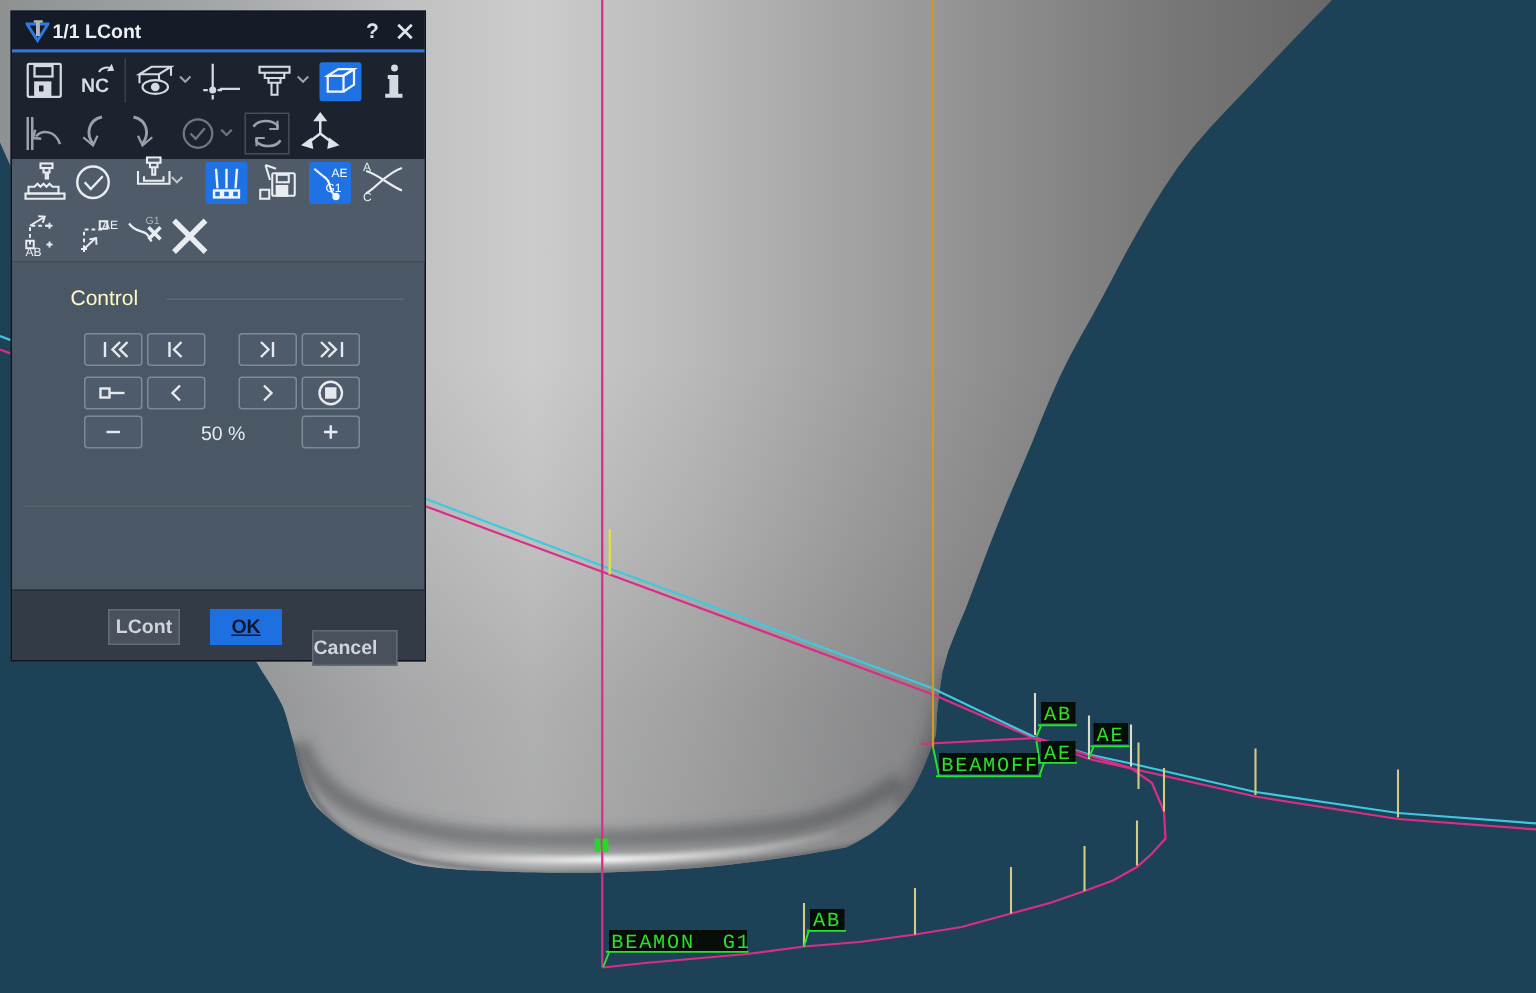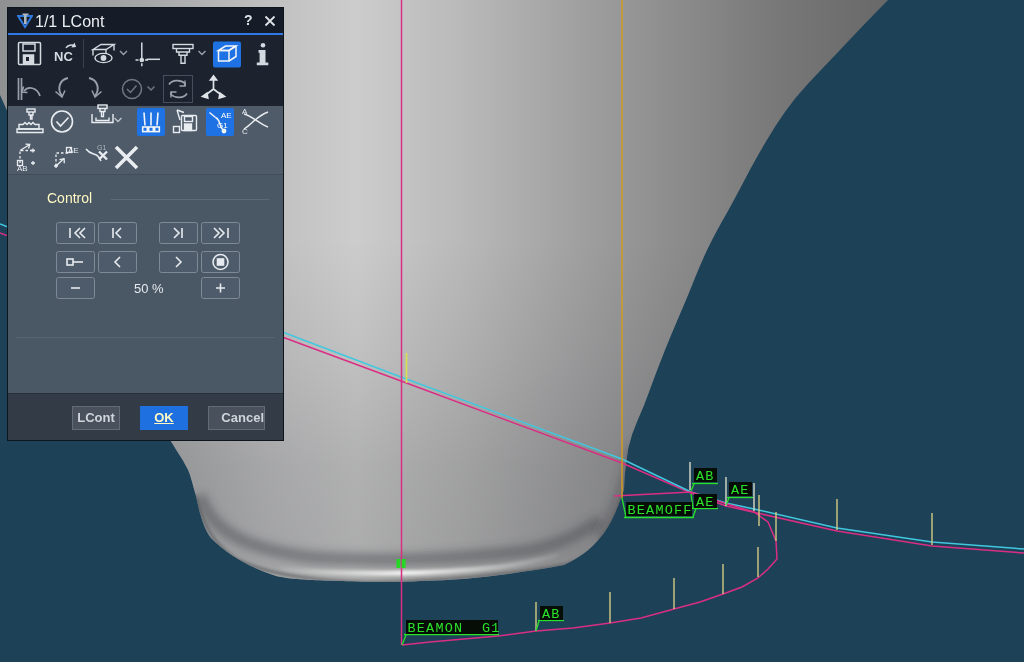--- a/index.html
+++ b/index.html
@@ -123,21 +123,21 @@
   <div class="abs" style="left:0;top:25px;width:275px;height:2px;background:#2e78e8;"></div>
   <div class="abs" style="left:0;top:27px;width:275px;height:71px;background:#1c232e;"></div>
   <div class="abs" style="left:0;top:98px;width:275px;height:69px;background:#4f5b69;border-bottom:1px solid #424d59;box-sizing:border-box;"></div>
   <div class="abs" style="left:0;top:385px;width:275px;height:47px;background:#333c46;border-top:1px solid #272f38;box-sizing:border-box;"></div>
 
   <svg class="abs" style="left:9px;top:5px;" width="16" height="16" viewBox="0 0 16 16">
     <path d="M1,3 L15,3 L8,14 Z" fill="none" stroke="#2f7ae0" stroke-width="2"></path>
     <rect x="7" y="1" width="2.6" height="10" fill="#aeb6bf"></rect>
     <rect x="5.5" y="0.5" width="6" height="1.6" fill="#aeb6bf"></rect>
   </svg>
-  <div class="abs" style="left:27px;top:5px;font-size:16px;font-weight:normal;color:#eceef1;">1/1 LCont</div>
+  <div class="abs" style="left:27px;top:5px;font-size:13px;font-weight:bold;color:#eceef1;">1/1 LCont</div>
   <div class="abs" style="left:236px;top:4px;font-size:14px;font-weight:bold;color:#dfe3e8;">?</div>
   <svg class="abs" style="left:256px;top:7px;" width="12" height="12" viewBox="0 0 12 12">
       <path d="M1.5,1.5 L10.5,10.5 M10.5,1.5 L1.5,10.5" stroke="#dfe3e8" stroke-width="1.8"></path>
     </svg>
 
   <svg class="abs" style="left:0;top:0;" width="275" height="432" viewBox="0 0 275 432">
 
     <g stroke="#d5dae1" stroke-width="1.5" fill="none">
       <rect x="10.5" y="34.5" width="22" height="22" rx="1"></rect>
       <rect x="15" y="36" width="12" height="7"></rect>
@@ -308,15 +308,15 @@
       <path d="M208,280 l9,0 M212.5,275.5 l0,9"></path>
     </g>
     <text x="126" y="285" font-size="13" fill="#e6eaee">50&nbsp;%</text>
     <line x1="8" y1="329.5" x2="267" y2="329.5" stroke="#57636f" stroke-width="1"></line>
   </svg>
 
   <div class="abs" style="left:39px;top:182px;font-size:14px;color:#fef9c3;">Control</div>
   <div class="abs" style="left:103px;top:191px;width:158px;height:1px;background:#5d6976;"></div>
 
   <div class="abs" style="left:64px;top:398px;width:48px;height:24px;background:#49525c;border:1px solid #636c76;box-sizing:border-box;text-align:center;line-height:22px;font-size:13px;font-weight:bold;color:#d0d5db;">LCont</div>
-  <div class="abs" style="left:132px;top:398px;width:48px;height:24px;background:#1e6fe0;box-sizing:border-box;text-align:center;line-height:24px;font-size:13px;font-weight:bold;color:#fef9c3;text-decoration:underline;">OK</div>
-  <div class="abs" style="left:200px;top:398px;width:57px;height:24px;background:#49525c;border:1px solid #636c76;box-sizing:border-box;text-align:right;line-height:22px;font-size:13px;font-weight:bold;color:#d0d5db;">Cancel</div>
+  <div class="abs" style="left:132px;top:398px;width:48px;height:24px;background:#1e6fe0;box-sizing:border-box;text-align:center;line-height:24px;font-size:13px;font-weight:bold;color:#0f172a;text-decoration:underline;">OK</div>
+  <div class="abs" style="left:200px;top:412px;width:57px;height:24px;background:#49525c;border:1px solid #636c76;box-sizing:border-box;text-align:left;line-height:22px;font-size:13px;font-weight:bold;color:#d0d5db;">Cancel</div>
 </div>
 
 </body></html>

